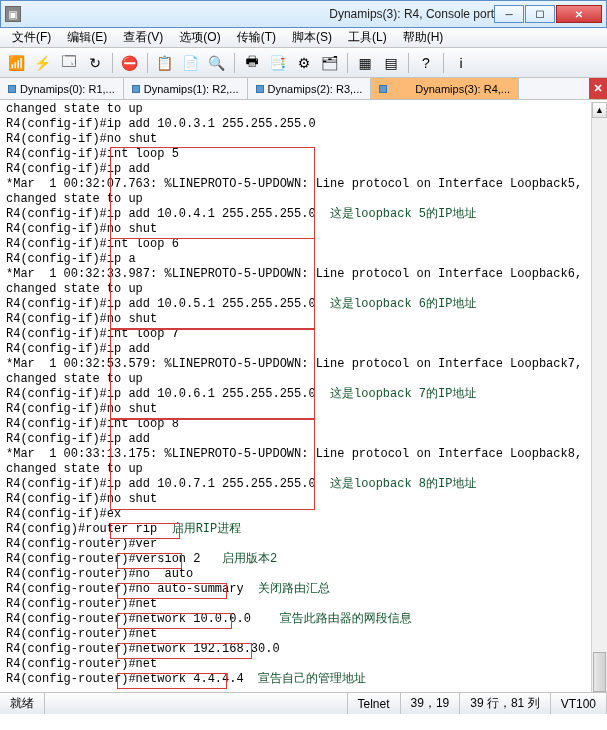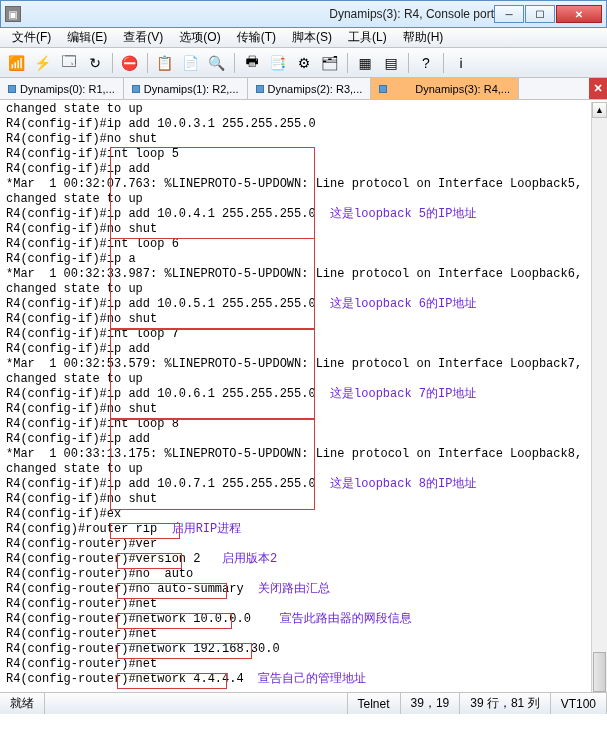--- a/index.html
+++ b/index.html
@@ -104,21 +104,21 @@
       line-height: 15px;
       padding: 2px 6px 2px 6px;
       white-space: pre;
       background: #fff;
       color: #000;
       height: 600px;
       overflow: hidden;
       position: relative;
     }
     .term-line { white-space: pre; position: relative; height: 15px; }
-    .ann { color: #6d28d9; }
+    .ann { color: #14532d; }
     .box {
       position: absolute;
       border: 1px solid #d13c3c;
       pointer-events: none;
     }
     .statusbar {
       position: absolute;
       bottom: 16px; left: 0; right: 0;
       height: 22px;
       background: linear-gradient(to bottom, #fdfdfd, #e5ebf2);

